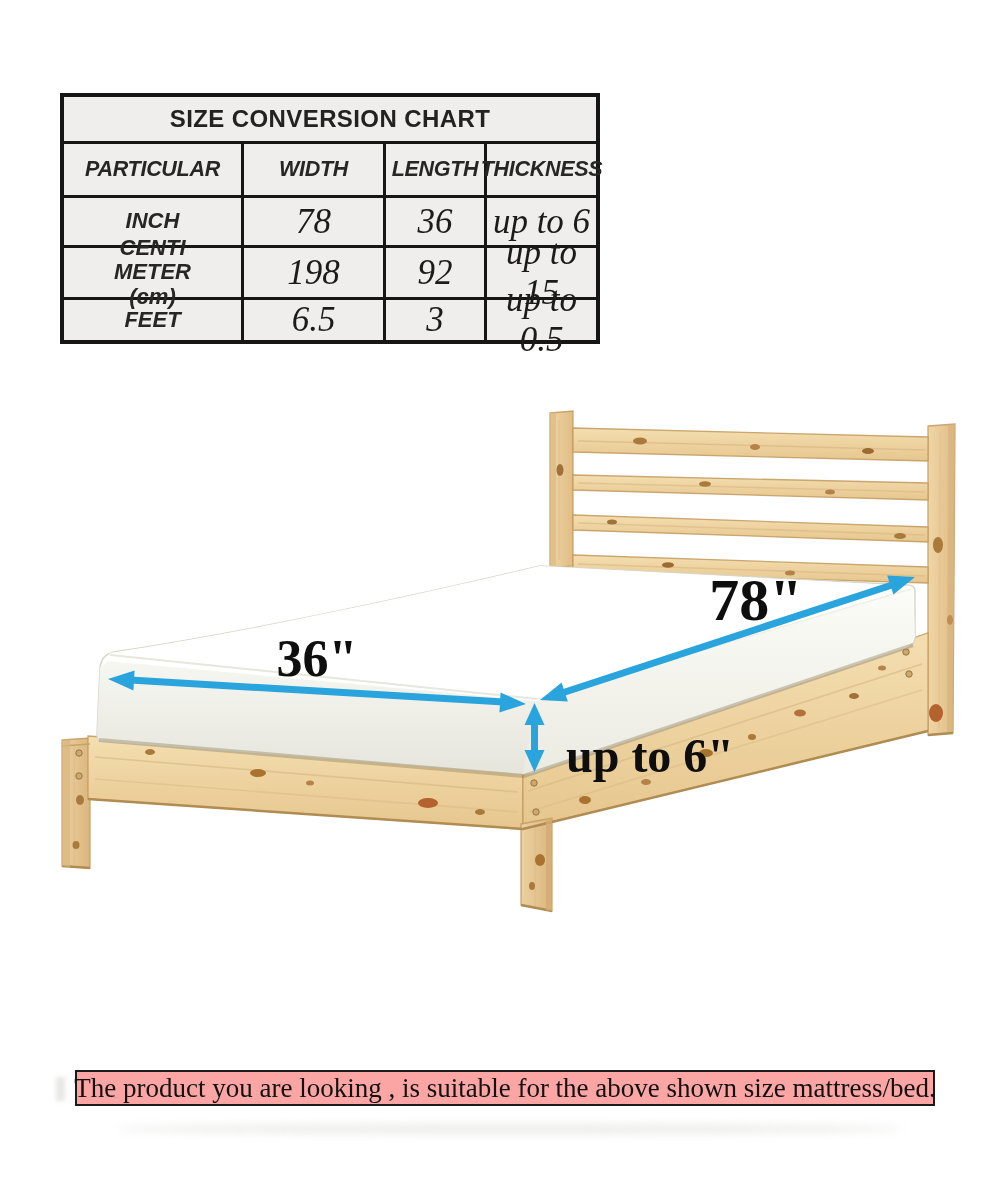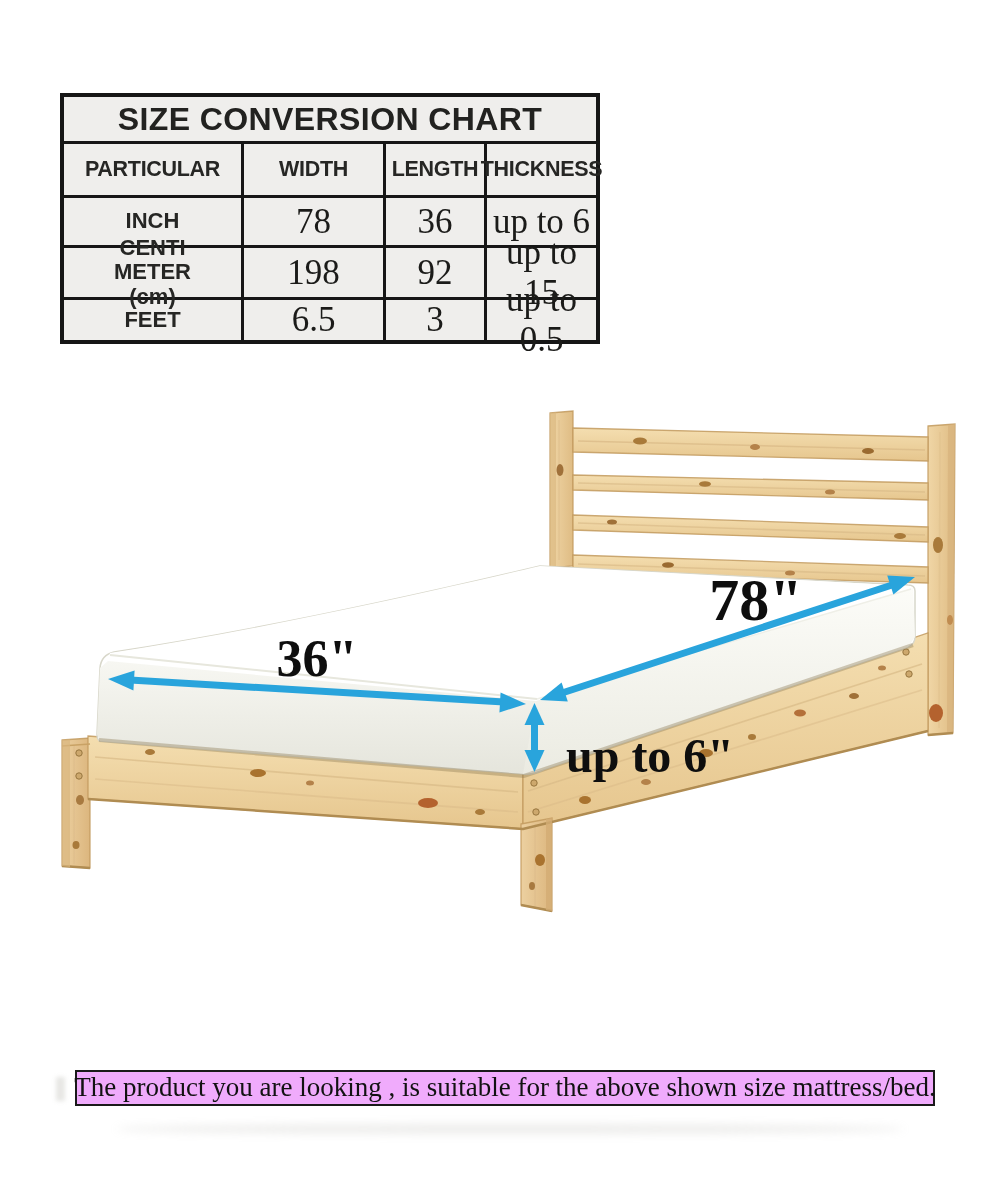--- a/index.html
+++ b/index.html
@@ -12,23 +12,23 @@
 
   
   .size-table{
     position:absolute;left:60px;top:93px;width:540px;
     border:4px solid #161616;background:var(--table-background,#efeeec);
     box-sizing:border-box;
   }
   .t-title{
     height:44px;border-bottom:3px solid #161616;
     display:flex;align-items:center;justify-content:center;
-    font-weight:bold;font-size:32px;color:#222220;letter-spacing:.4px;
-  }
-  .t-row{display:grid;grid-template-columns:180px 142px 101px 1fr;}
+    font-weight:bold;font-size:24px;color:#222220;letter-spacing:.4px;
+  }
+  .t-row{display:grid;grid-template-columns:180px 142px 101px 1fr;font-style:italic;}
   .t-cell{
     display:flex;align-items:center;justify-content:center;text-align:center;
     border-right:3px solid #161616;border-bottom:3px solid #161616;
     box-sizing:border-box;min-width:0;
   }
   .t-cell.last-col{border-right:none;}
   .t-row.last-row .t-cell{border-bottom:none;}
   .h-cell{font-weight:bold;font-size:21.5px;color:#262624;height:54px;letter-spacing:-.3px;}
   .label-cell{font-weight:bold;font-size:22px;color:#262624;line-height:1.12;padding:0 24px;}
   .value-cell{font-family:"Liberation Serif",serif;font-size:35px;color:#1b1b19;}
@@ -41,22 +41,22 @@
   .dim-line{stroke:var(--arrow-color,#29a4dc);stroke-width:7;fill:none;}
   .dim-head{fill:var(--arrow-color,#29a4dc);stroke:none;}
   .dim-label{
     font-family:"Liberation Serif",serif;font-weight:bold;fill:#0e0e0e;
     text-anchor:middle;
   }
 
   
   .footer-note{
     position:absolute;left:75px;top:1070px;width:860px;height:36px;
-    border:2px solid #1a1a1a;box-sizing:border-box;background:#f0abfc;
-    display:flex;justify-content:center;
+    border:2px solid #1a1a1a;box-sizing:border-box;background:#fca5a5;
+    display:flex;align-items:center;justify-content:center;
     font-family:"Liberation Serif",serif;font-size:27px;color:#121212;
     white-space:nowrap;
   }
   .streak{
     position:absolute;left:115px;top:1124px;width:790px;height:10px;
     background:#b9b8b2;opacity:.25;filter:blur(4px);border-radius:50%;
   }
   .edge-mark{
     position:absolute;left:56px;top:1077px;width:9px;height:24px;
     background:#c4c3bd;opacity:.4;filter:blur(2px);

